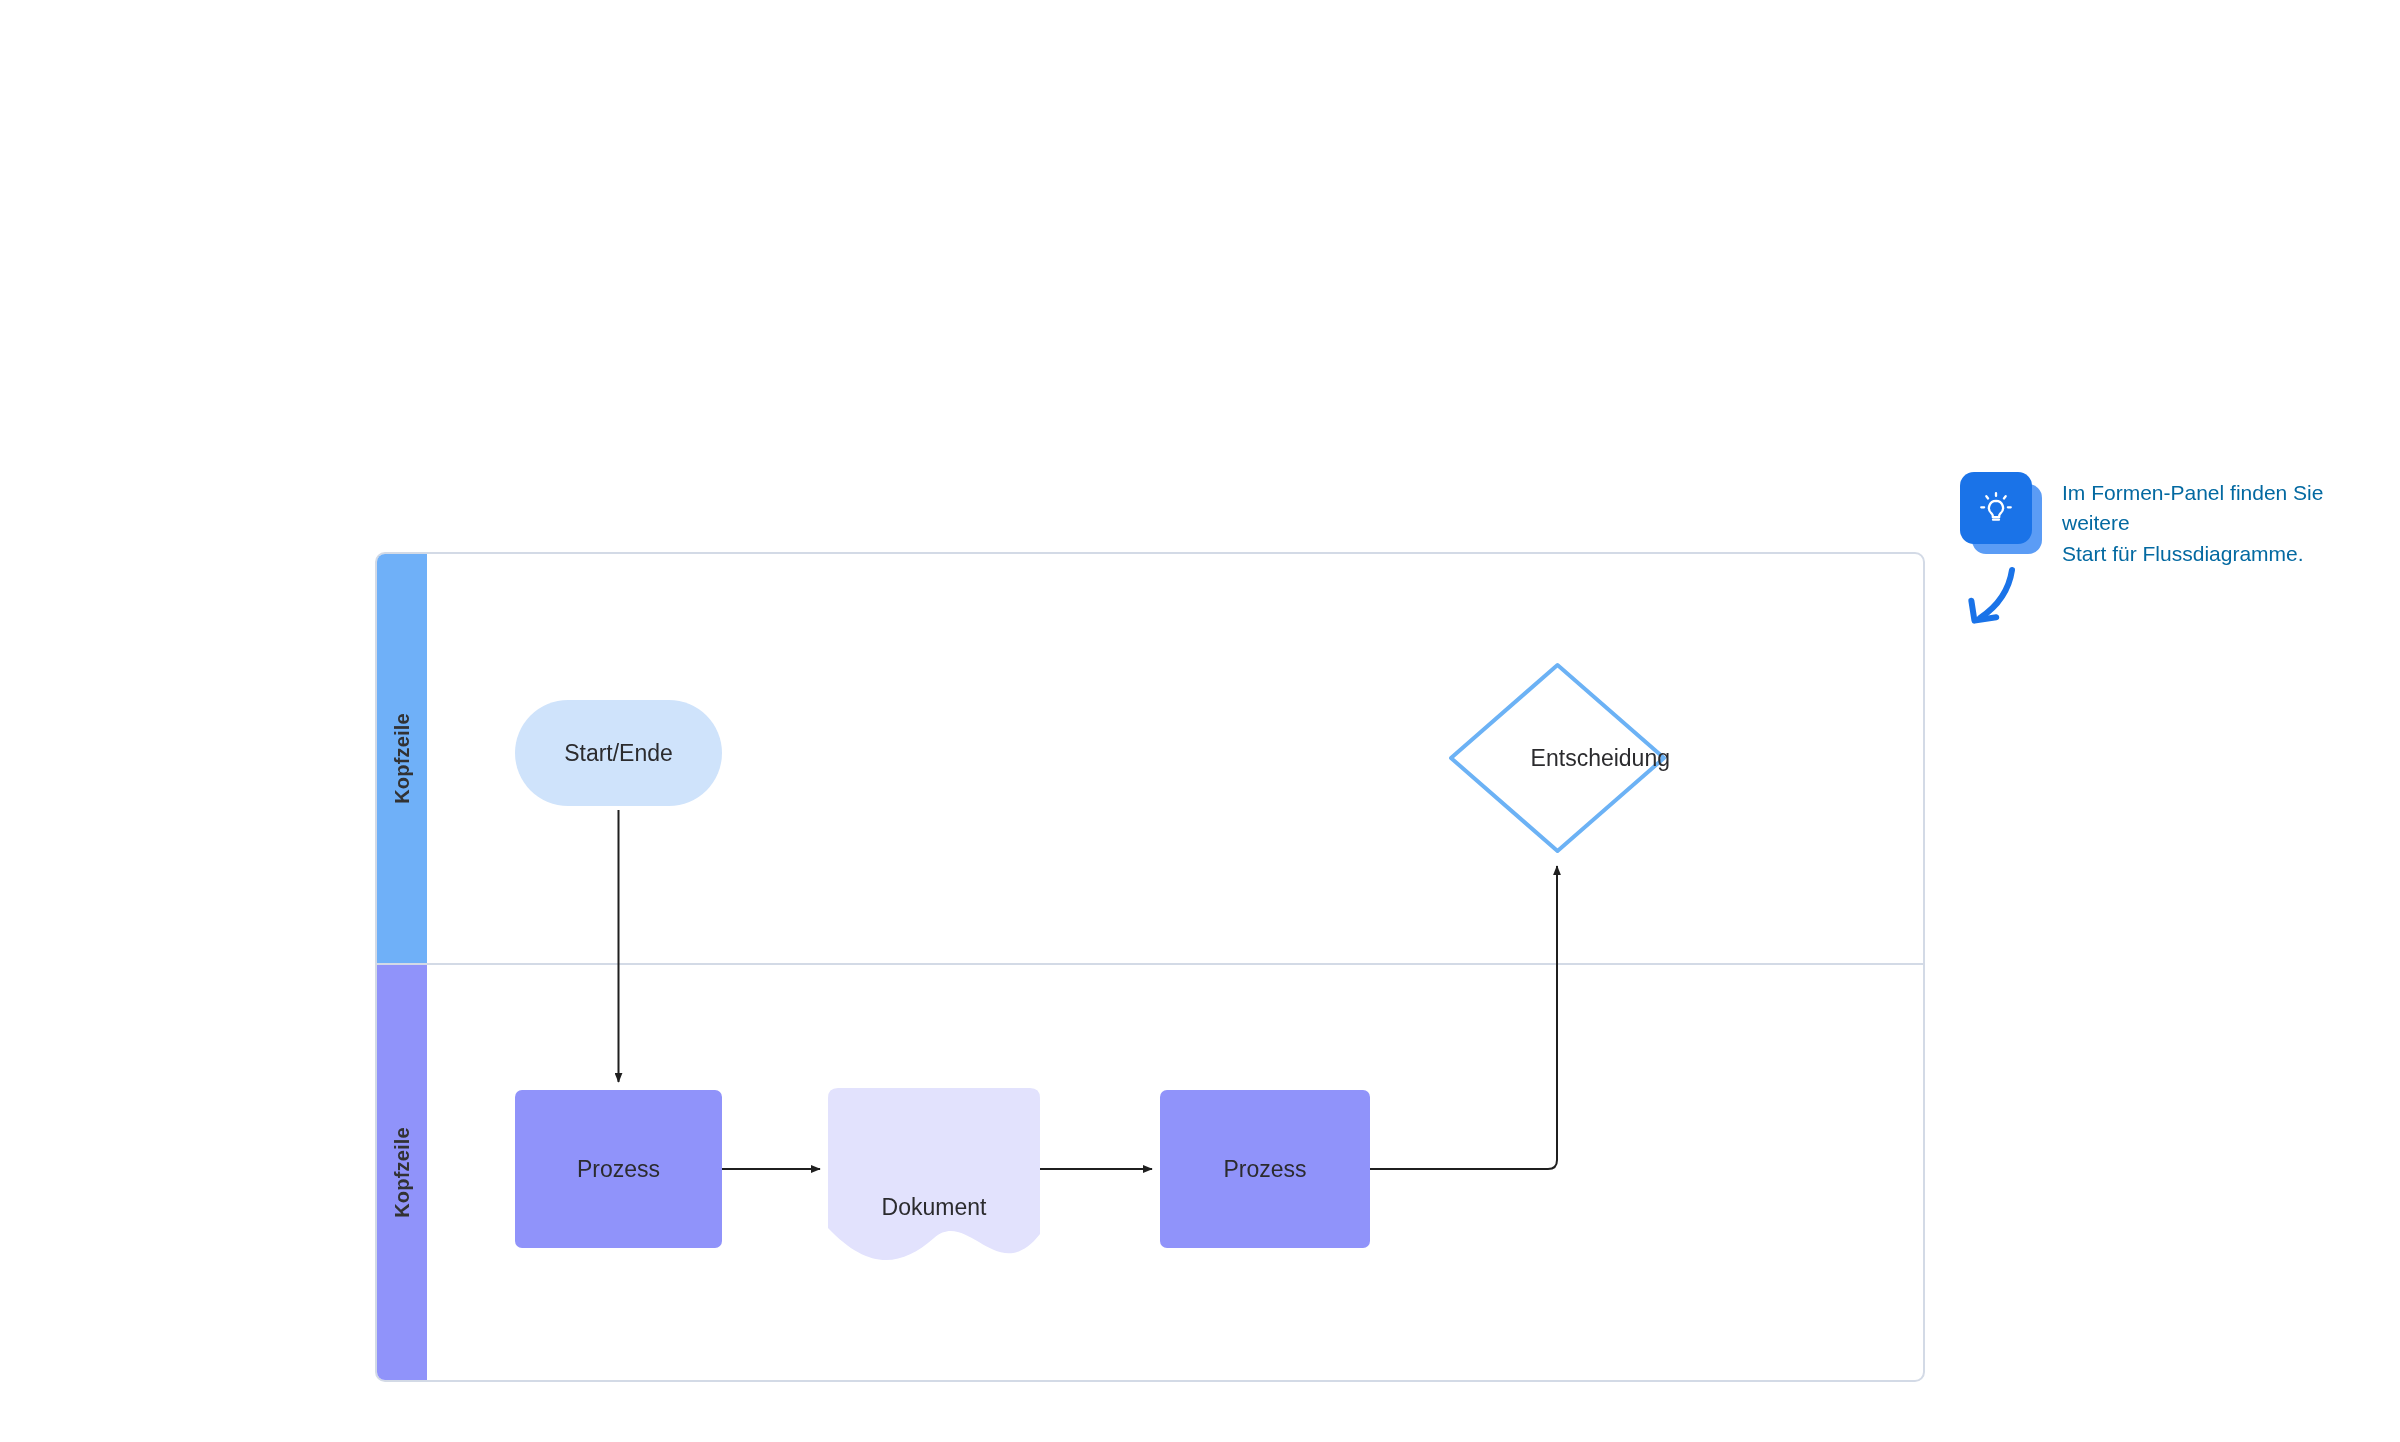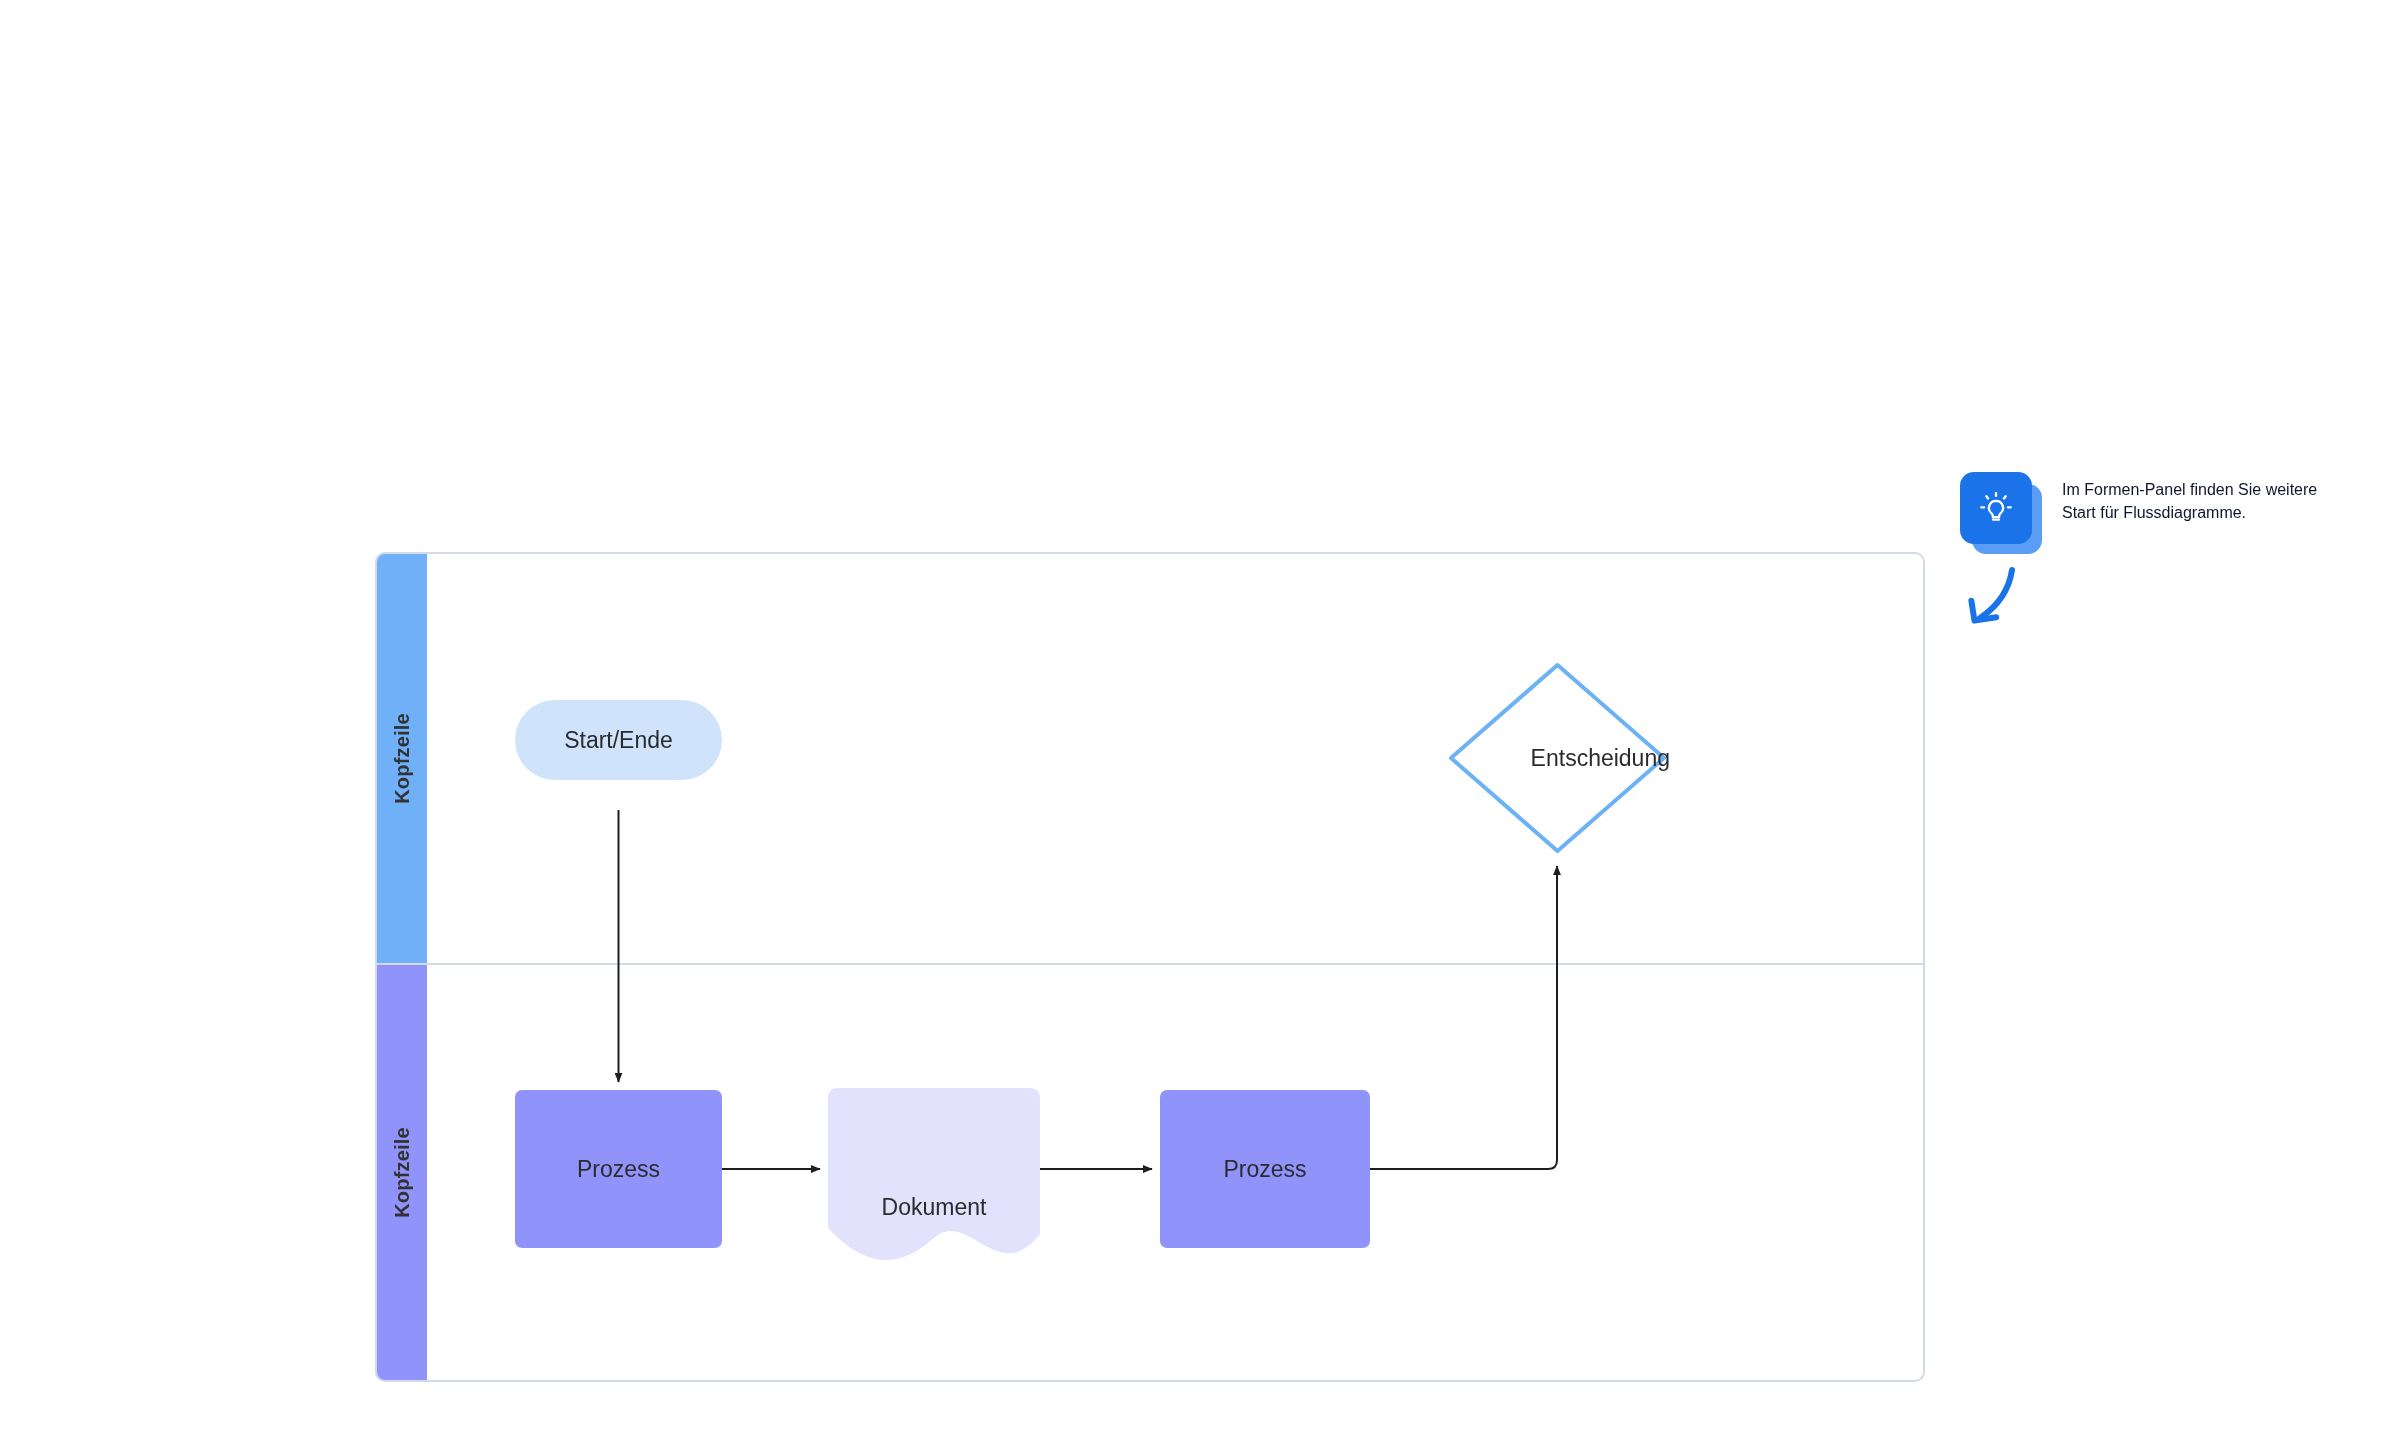--- a/index.html
+++ b/index.html
@@ -28,21 +28,21 @@
     transform:rotate(-90deg);white-space:nowrap;
     font-size:20px;font-weight:bold;color:#323233;letter-spacing:.2px;
   }
   .lane-body{position:absolute;left:50px;top:0;right:0;height:100%;}
 
   
   .node{position:absolute;display:flex;align-items:center;justify-content:center;
         font-size:23px;color:#2b2b2e;text-align:center;box-sizing:border-box;}
 
   #node-start{
-    left:515px;top:700px;width:207px;height:80px;
+    left:515px;top:700px;width:207px;height:106px;
     background:#cfe3fb;border-radius:55px;
   }
   #node-proc-1{
     left:515px;top:1090px;width:207px;height:158px;
     background:#9093fa;border-radius:7px;
   }
   #node-proc-2{
     left:1160px;top:1090px;width:210px;height:158px;
     background:#9093fa;border-radius:7px;
   }
@@ -69,21 +69,21 @@
     position:absolute;left:12px;top:12px;width:70px;height:70px;
     background:#5b9cf5;border-radius:14px;
   }
   #tip-icon{
     position:absolute;left:0;top:0;width:72px;height:72px;
     background:#1a73e8;border-radius:14px;
     display:flex;align-items:center;justify-content:center;
   }
   #tip-text{
     position:absolute;left:102px;top:6px;width:300px;
-    font-size:16px;line-height:1.45;color:#0f172a;
+    font-size:21px;line-height:1.45;color:#0369a1;
   }
   #tip-arrow{position:absolute;left:2px;top:92px;width:80px;height:70px;}
 </style>
 </head>
 <body>
 
 <div id="stage">
 
   <div id="lane-container">
 

